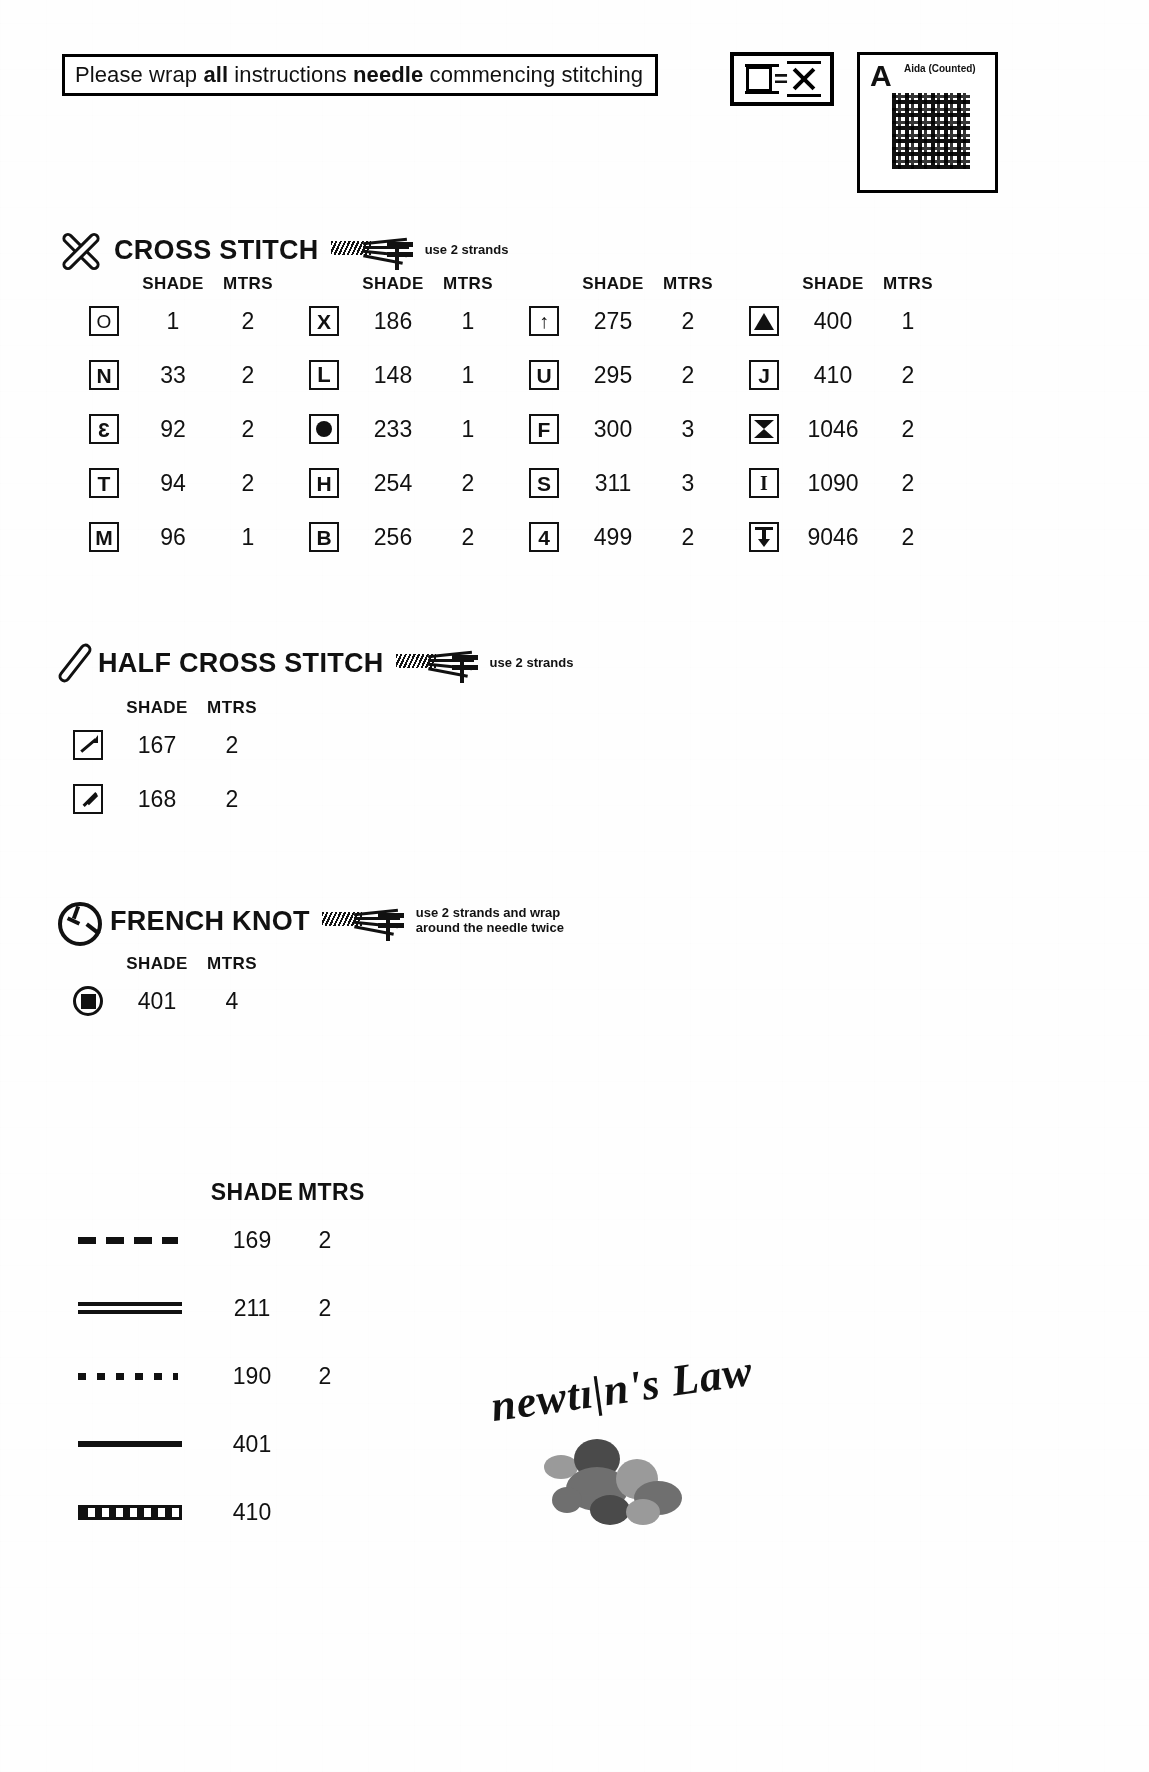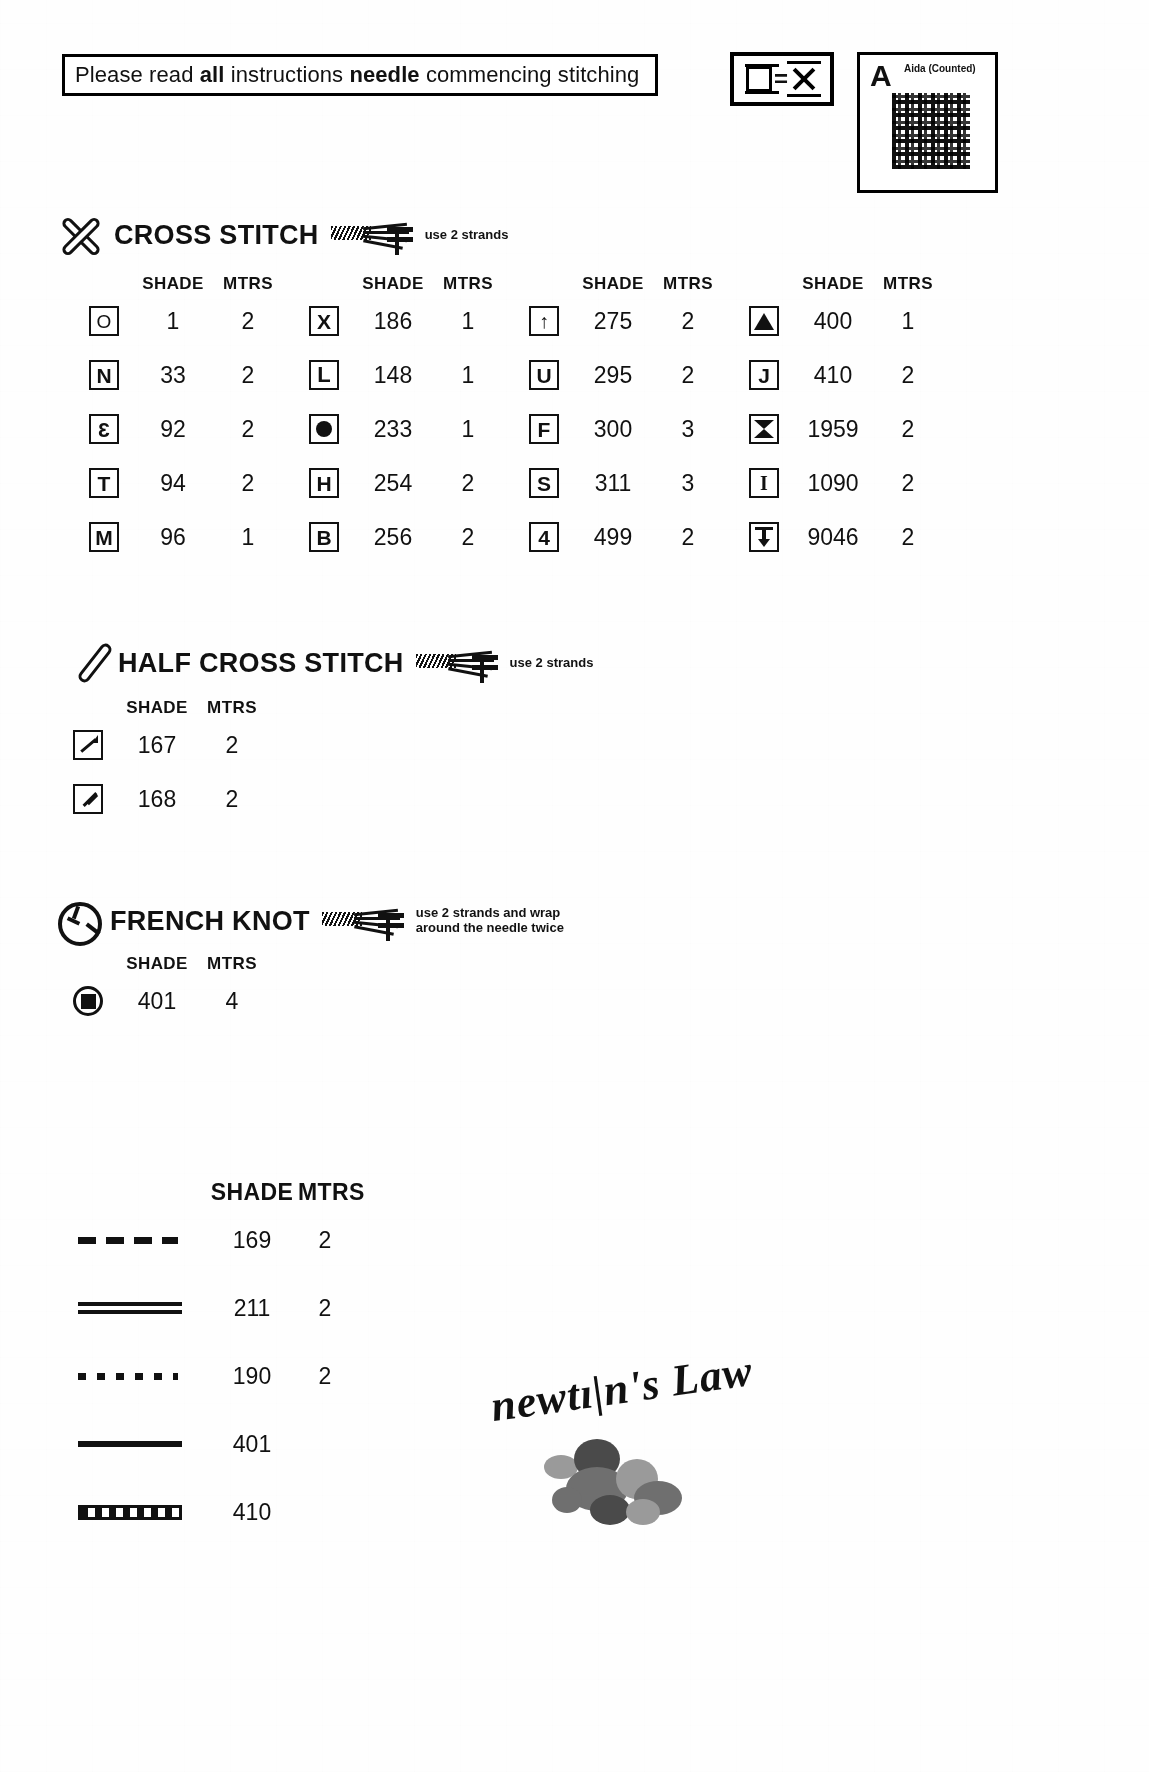--- a/index.html
+++ b/index.html
@@ -214,41 +214,41 @@
   .brand-name{font-family:"Liberation Serif", serif;font-weight:bold;font-size:54px;line-height:1;margin-left:6px;}
   .brand-copy{font-size:19px;font-weight:bold;margin-top:14px;margin-left:6px;}
 </style>
 </head>
 <body>
 
 <div class="page">
   <div class="scan-noise"></div>
 
   <div class="banner">
-    <span class="banner-text"><span>Please read </span><b>all</b><span> instructions </span><b>needle</b><span> commencing stitching</span></span>
+    <span class="banner-text"><span>Please wrap </span><b>all</b><span> instructions </span><b>needle</b><span> commencing stitching</span></span>
   </div>
 
   <div class="eq-box">
     <span class="eq-sq"></span>
     <span class="eq-sign">=</span>
     <span class="eq-x">
         <i></i>
         <i></i>
         <u></u>
         <u></u>
       </span>
   </div>
 
   <div class="aida-box">
     <span class="aida-A">A</span>
     <span class="aida-label">Aida  (Counted)</span>
     <span class="aida-weave"></span>
   </div>
 
-  <div class="section" style="left:58px;top:212px;text-align:center;">
+  <div class="section" style="left:58px;top:227px;text-align:center;">
     <div class="sec-head">
       <span class="ico-cross">
           <i></i>
           <i></i>
         </span>
       <span class="sec-title">CROSS STITCH</span>
       <span class="needle">
         <span class="fray"></span>
         <span class="strand s1"></span>
           <span class="strand s2"></span>
@@ -424,21 +424,21 @@
           </span>
         <span class="sh">410</span>
         <span class="mt">2</span>
       </div>
       <div class="cs-row">
         <span class="sym">
             <span class="sym-box">
               <span class="glyph-hour"></span>
             </span>
           </span>
-        <span class="sh">1959</span>
+        <span class="sh">1046</span>
         <span class="mt">2</span>
       </div>
       <div class="cs-row">
         <span class="sym">
             <span class="sym-box">
               <span class="glyph-Iser">I</span>
             </span>
           </span>
         <span class="sh">1090</span>
         <span class="mt">2</span>
@@ -452,21 +452,21 @@
                 <span class="hd"></span>
               </span>
             </span>
           </span>
         <span class="sh">9046</span>
         <span class="mt">2</span>
       </div>
     </div>
   </div>
 
-  <div class="section" style="left:68px;top:640px;">
+  <div class="section" style="left:48px;top:640px;">
     <div class="sec-head">
       <span class="ico-half">
           <i></i>
         </span>
       <span class="sec-title">HALF CROSS STITCH</span>
       <span class="needle">
         <span class="fray"></span>
         <span class="strand s1"></span>
           <span class="strand s2"></span>
         <span class="strand s3"></span>

